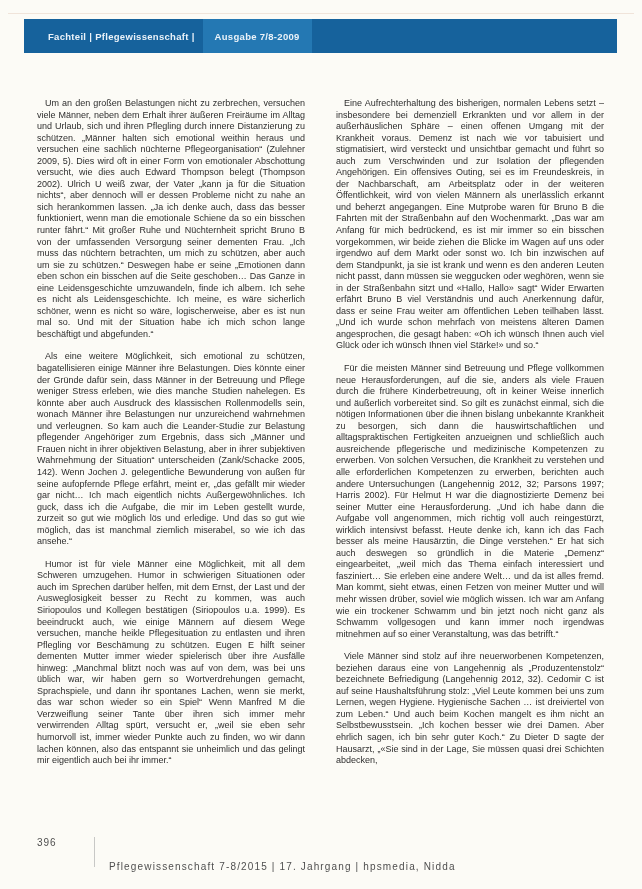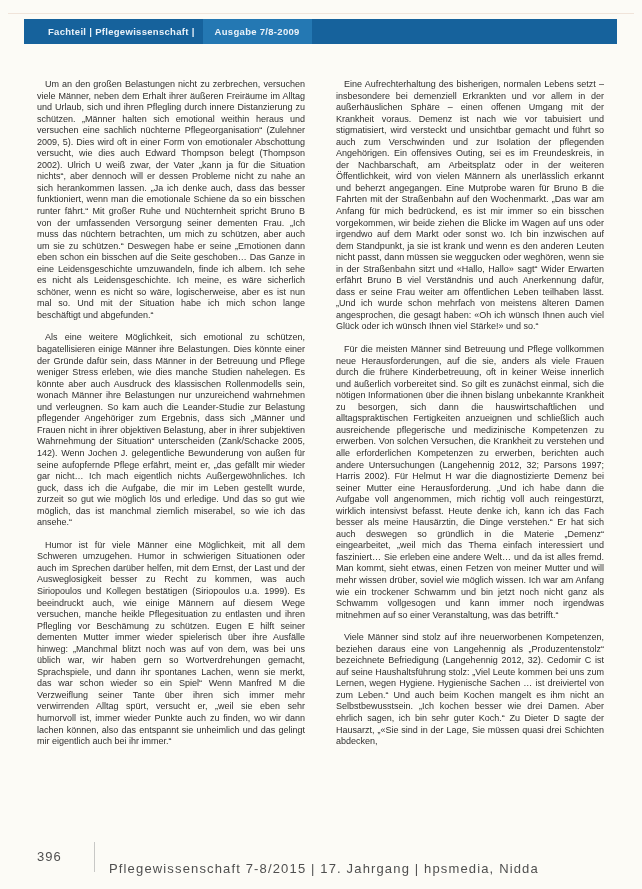--- a/index.html
+++ b/index.html
@@ -15,21 +15,21 @@
     overflow: hidden;
   }
   
   .scan-line {
     position: absolute; left: 8px; right: 8px; top: 13px;
     height: 1px; background: #f0e4da;
   }
   .topbar {
     position: absolute;
     left: 24px; top: 19px;
-    width: 593px; height: 25px;
+    width: 593px; height: 34px;
     background: #16629c;
     display: flex; align-items: center;
     overflow: hidden;
   }
   .topbar-text {
     position: relative; z-index: 2;
     display: flex; align-items: center; height: 100%;
     font-size: 9.5px; font-weight: 600; letter-spacing: 0.3px;
     color: #eaf2f9; white-space: pre;
   }
@@ -45,30 +45,31 @@
     width: 568px;
     display: flex;
     gap: 31px;
   }
   .col {
     width: 268px;
     font-size: 9px;
     line-height: 11.55px;
     text-align: justify;
     color: #2e2e2e;
+    margin-top: 19px;
   }
   .col p {
     margin: 0 0 11px 0;
     text-indent: 8px;
   }
   .page-footer {
     position: absolute;
     left: 37px; top: 837px;
-    display: flex; align-items: center;
-    font-size: 13px; color: #4f4f4f;
+    display: flex; align-items: flex-start;
+    font-size: 10px; color: #4f4f4f;
   }
   .footer-pagenum {
     display: inline-block; width: 57px;
     letter-spacing: 1px;
   }
   .footer-divider {
     display: inline-block;
     width: 1px; height: 30px;
     background: #c8c8c6;
     margin-right: 14px;

